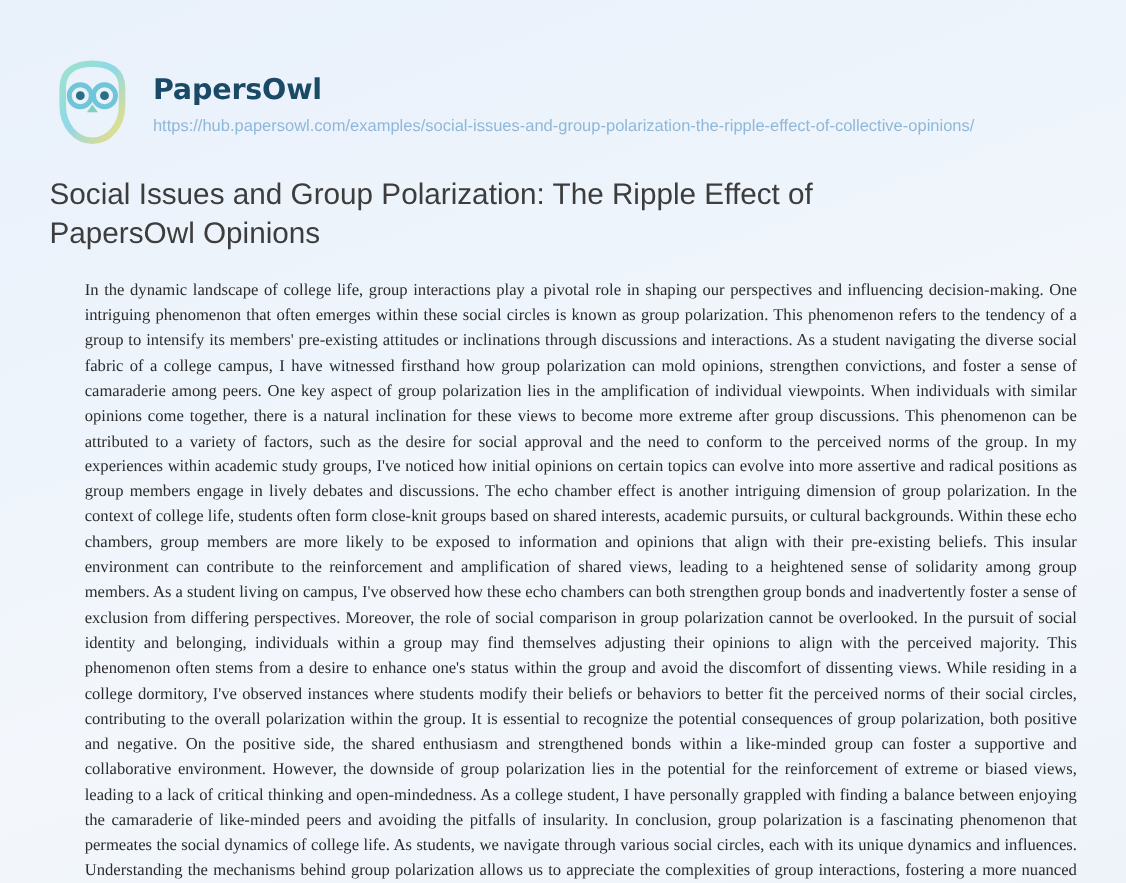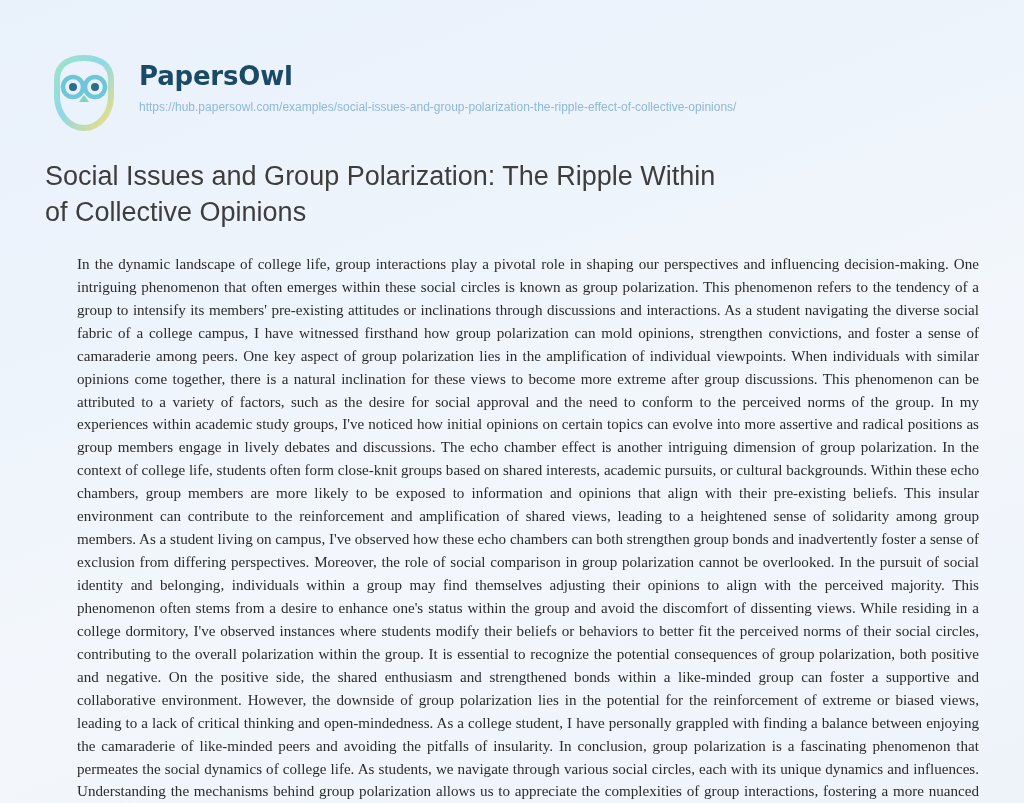--- a/index.html
+++ b/index.html
@@ -21,21 +21,21 @@
     box-sizing: border-box;
   }
   .content {
     position: absolute;
     left: 45px;
     top: 52px;
     width: 934px;
   }
   .brand-row {
     display: flex;
-    align-items: flex-start;
+    align-items: center;
     gap: 16px;
     margin-bottom: 26px;
   }
   .logo {
     width: 78px;
     height: 78px;
     flex: 0 0 78px;
     position: relative;
     margin-top: 2px;
   }
@@ -47,21 +47,21 @@
   .brand-name {
     font-size: 26px;
     font-weight: bold;
     color: #1b4a66;
     letter-spacing: -0.2px;
     line-height: 1.1;
     margin-bottom: 8px;
     font-family: "DejaVu Sans", sans-serif;
   }
   .brand-url {
-    font-size: 12px;
+    font-size: 15px;
     color: #8fb8d8;
     line-height: 1.45;
     word-break: break-word;
     max-width: 800px;
   }
   .doc-title {
     font-size: 27px;
     color: #3d3d3d;
     line-height: 1.35;
     margin: 0 0 22px 0;
@@ -105,18 +105,18 @@
         </svg>
       </div>
 
       <div class="brand-text">
         <div class="brand-name">PapersOwl</div>
         <div class="brand-url">https://hub.papersowl.com/examples/social-issues-and-group-polarization-the-ripple-effect-of-collective-opinions/</div>
       </div>
 
     </div>
 
-    <h1 class="doc-title">Social Issues and Group Polarization: The Ripple Within of Collective Opinions</h1>
+    <h1 class="doc-title">Social Issues and Group Polarization: The Ripple Effect of PapersOwl Opinions</h1>
 
     <div class="doc-body">In the dynamic landscape of college life, group interactions play a pivotal role in shaping our perspectives and influencing decision-making. One intriguing phenomenon that often emerges within these social circles is known as group polarization. This phenomenon refers to the tendency of a group to intensify its members' pre-existing attitudes or inclinations through discussions and interactions. As a student navigating the diverse social fabric of a college campus, I have witnessed firsthand how group polarization can mold opinions, strengthen convictions, and foster a sense of camaraderie among peers. One key aspect of group polarization lies in the amplification of individual viewpoints. When individuals with similar opinions come together, there is a natural inclination for these views to become more extreme after group discussions. This phenomenon can be attributed to a variety of factors, such as the desire for social approval and the need to conform to the perceived norms of the group. In my experiences within academic study groups, I've noticed how initial opinions on certain topics can evolve into more assertive and radical positions as group members engage in lively debates and discussions. The echo chamber effect is another intriguing dimension of group polarization. In the context of college life, students often form close-knit groups based on shared interests, academic pursuits, or cultural backgrounds. Within these echo chambers, group members are more likely to be exposed to information and opinions that align with their pre-existing beliefs. This insular environment can contribute to the reinforcement and amplification of shared views, leading to a heightened sense of solidarity among group members. As a student living on campus, I've observed how these echo chambers can both strengthen group bonds and inadvertently foster a sense of exclusion from differing perspectives. Moreover, the role of social comparison in group polarization cannot be overlooked. In the pursuit of social identity and belonging, individuals within a group may find themselves adjusting their opinions to align with the perceived majority. This phenomenon often stems from a desire to enhance one's status within the group and avoid the discomfort of dissenting views. While residing in a college dormitory, I've observed instances where students modify their beliefs or behaviors to better fit the perceived norms of their social circles, contributing to the overall polarization within the group. It is essential to recognize the potential consequences of group polarization, both positive and negative. On the positive side, the shared enthusiasm and strengthened bonds within a like-minded group can foster a supportive and collaborative environment. However, the downside of group polarization lies in the potential for the reinforcement of extreme or biased views, leading to a lack of critical thinking and open-mindedness. As a college student, I have personally grappled with finding a balance between enjoying the camaraderie of like-minded peers and avoiding the pitfalls of insularity. In conclusion, group polarization is a fascinating phenomenon that permeates the social dynamics of college life. As students, we navigate through various social circles, each with its unique dynamics and influences. Understanding the mechanisms behind group polarization allows us to appreciate the complexities of group interactions, fostering a more nuanced approach to</div>
 
   </div>
 </div>
 
 </body></html>

